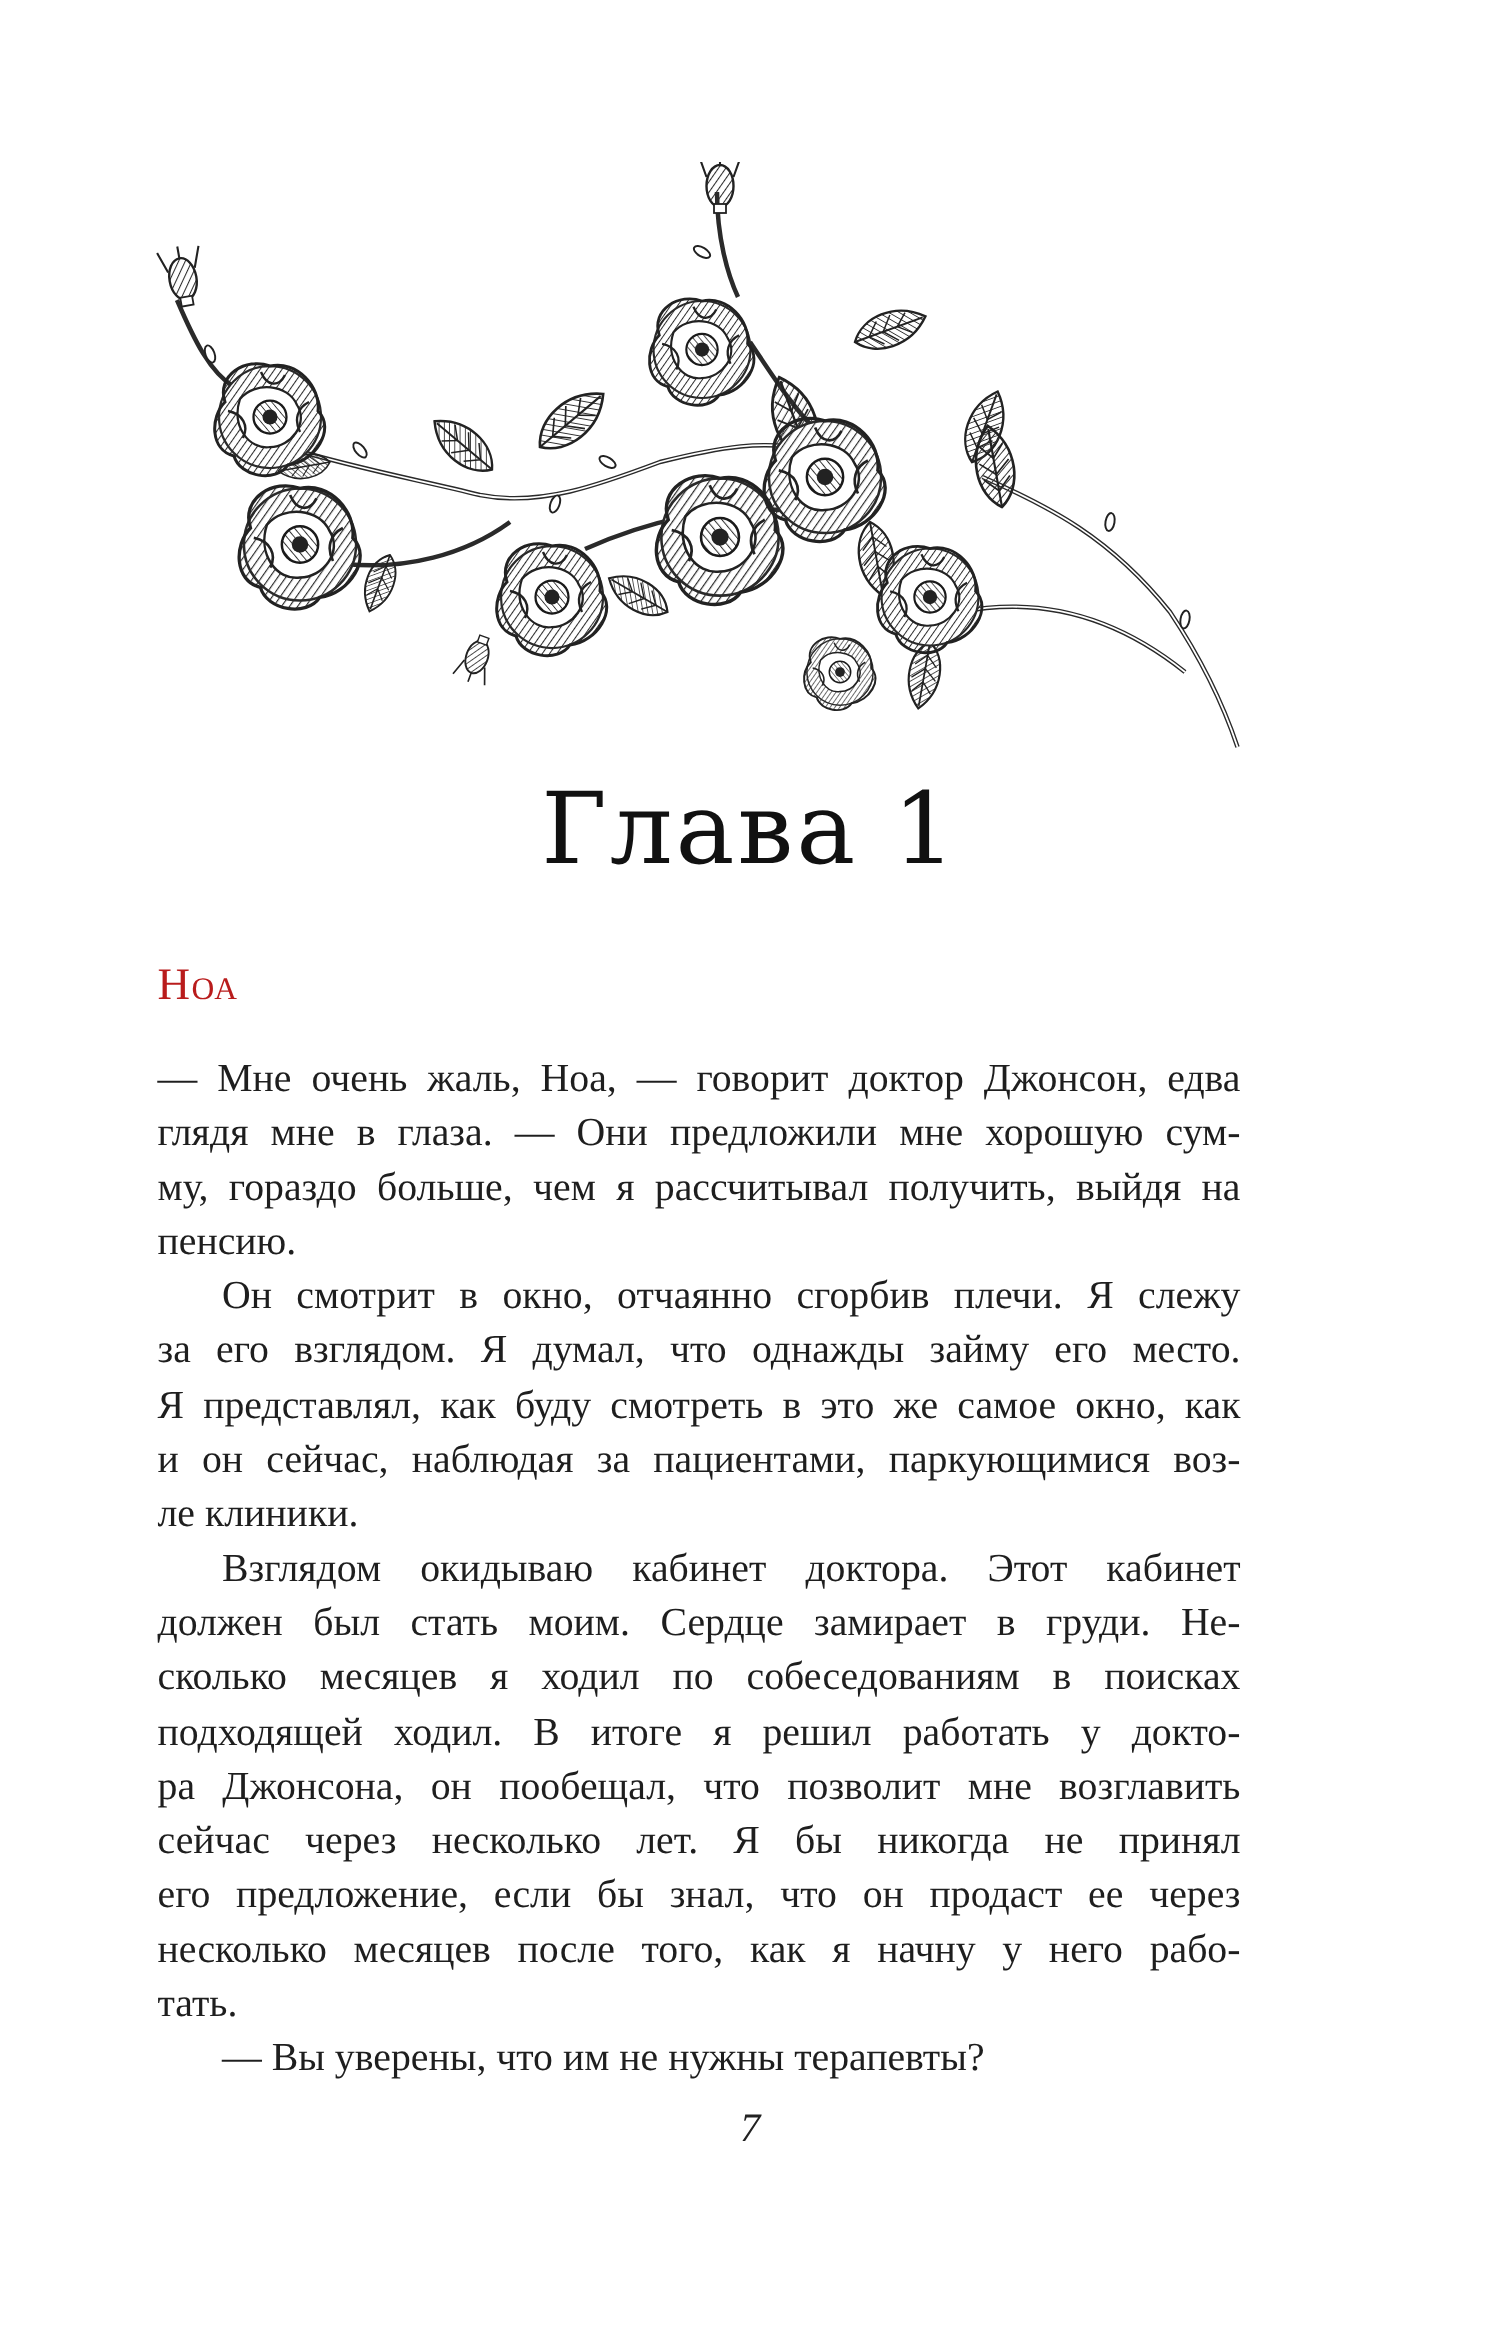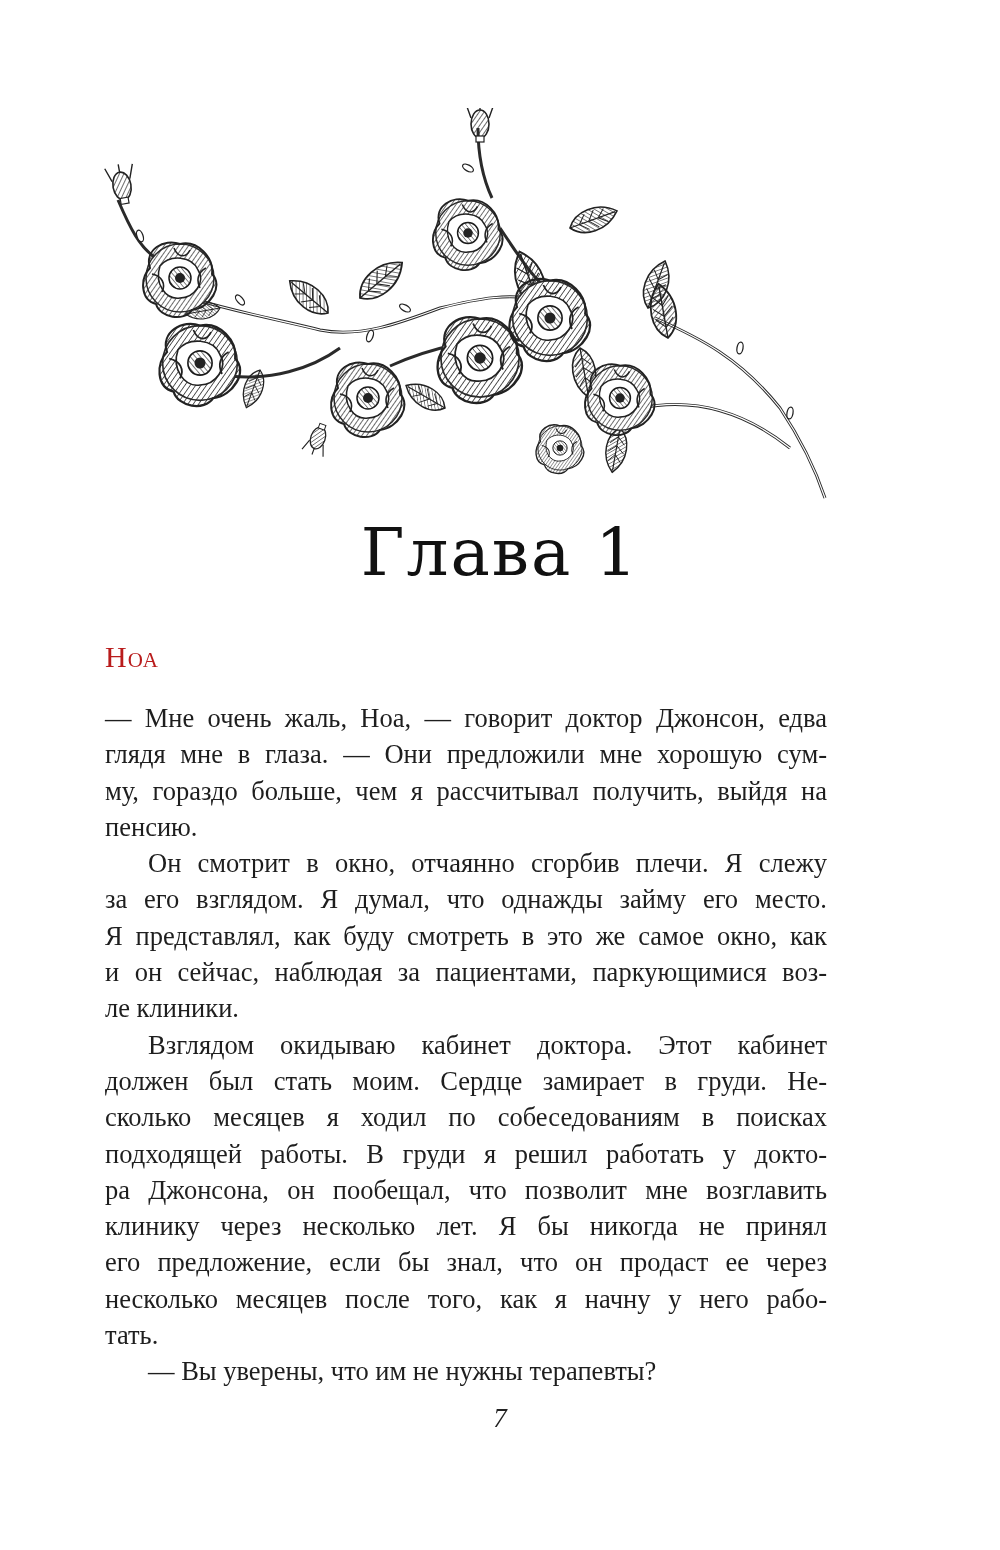--- a/index.html
+++ b/index.html
@@ -179,23 +179,23 @@
 
   <span class="line indent"><span>Он смотрит в окно, отчаянно сгорбив плечи. Я слежу</span></span>
   <span class="line"><span>за его взглядом. Я думал, что однажды займу его место.</span></span>
   <span class="line"><span>Я представлял, как буду смотреть в это же самое окно, как</span></span>
   <span class="line"><span>и он сейчас, наблюдая за пациентами, паркующимися воз-</span></span>
   <span class="line last"><span>ле клиники.</span></span>
 
   <span class="line indent"><span>Взглядом окидываю кабинет доктора. Этот кабинет</span></span>
   <span class="line"><span>должен был стать моим. Сердце замирает в груди. Не-</span></span>
   <span class="line"><span>сколько месяцев я ходил по собеседованиям в поисках</span></span>
-  <span class="line"><span>подходящей работы. В груди я решил работать у докто-</span></span>
+  <span class="line"><span>подходящей ходил. В итоге я решил работать у докто-</span></span>
   <span class="line"><span>ра Джонсона, он пообещал, что позволит мне возглавить</span></span>
-  <span class="line"><span>клинику через несколько лет. Я бы никогда не принял</span></span>
+  <span class="line"><span>сейчас через несколько лет. Я бы никогда не принял</span></span>
   <span class="line"><span>его предложение, если бы знал, что он продаст ее через</span></span>
   <span class="line"><span>несколько месяцев после того, как я начну у него рабо-</span></span>
   <span class="line last"><span>тать.</span></span>
 
   <span class="line indent last"><span>— Вы уверены, что им не нужны терапевты?</span></span>
 </div>
 
 <div class="folio">7</div>
 
 </body></html>

